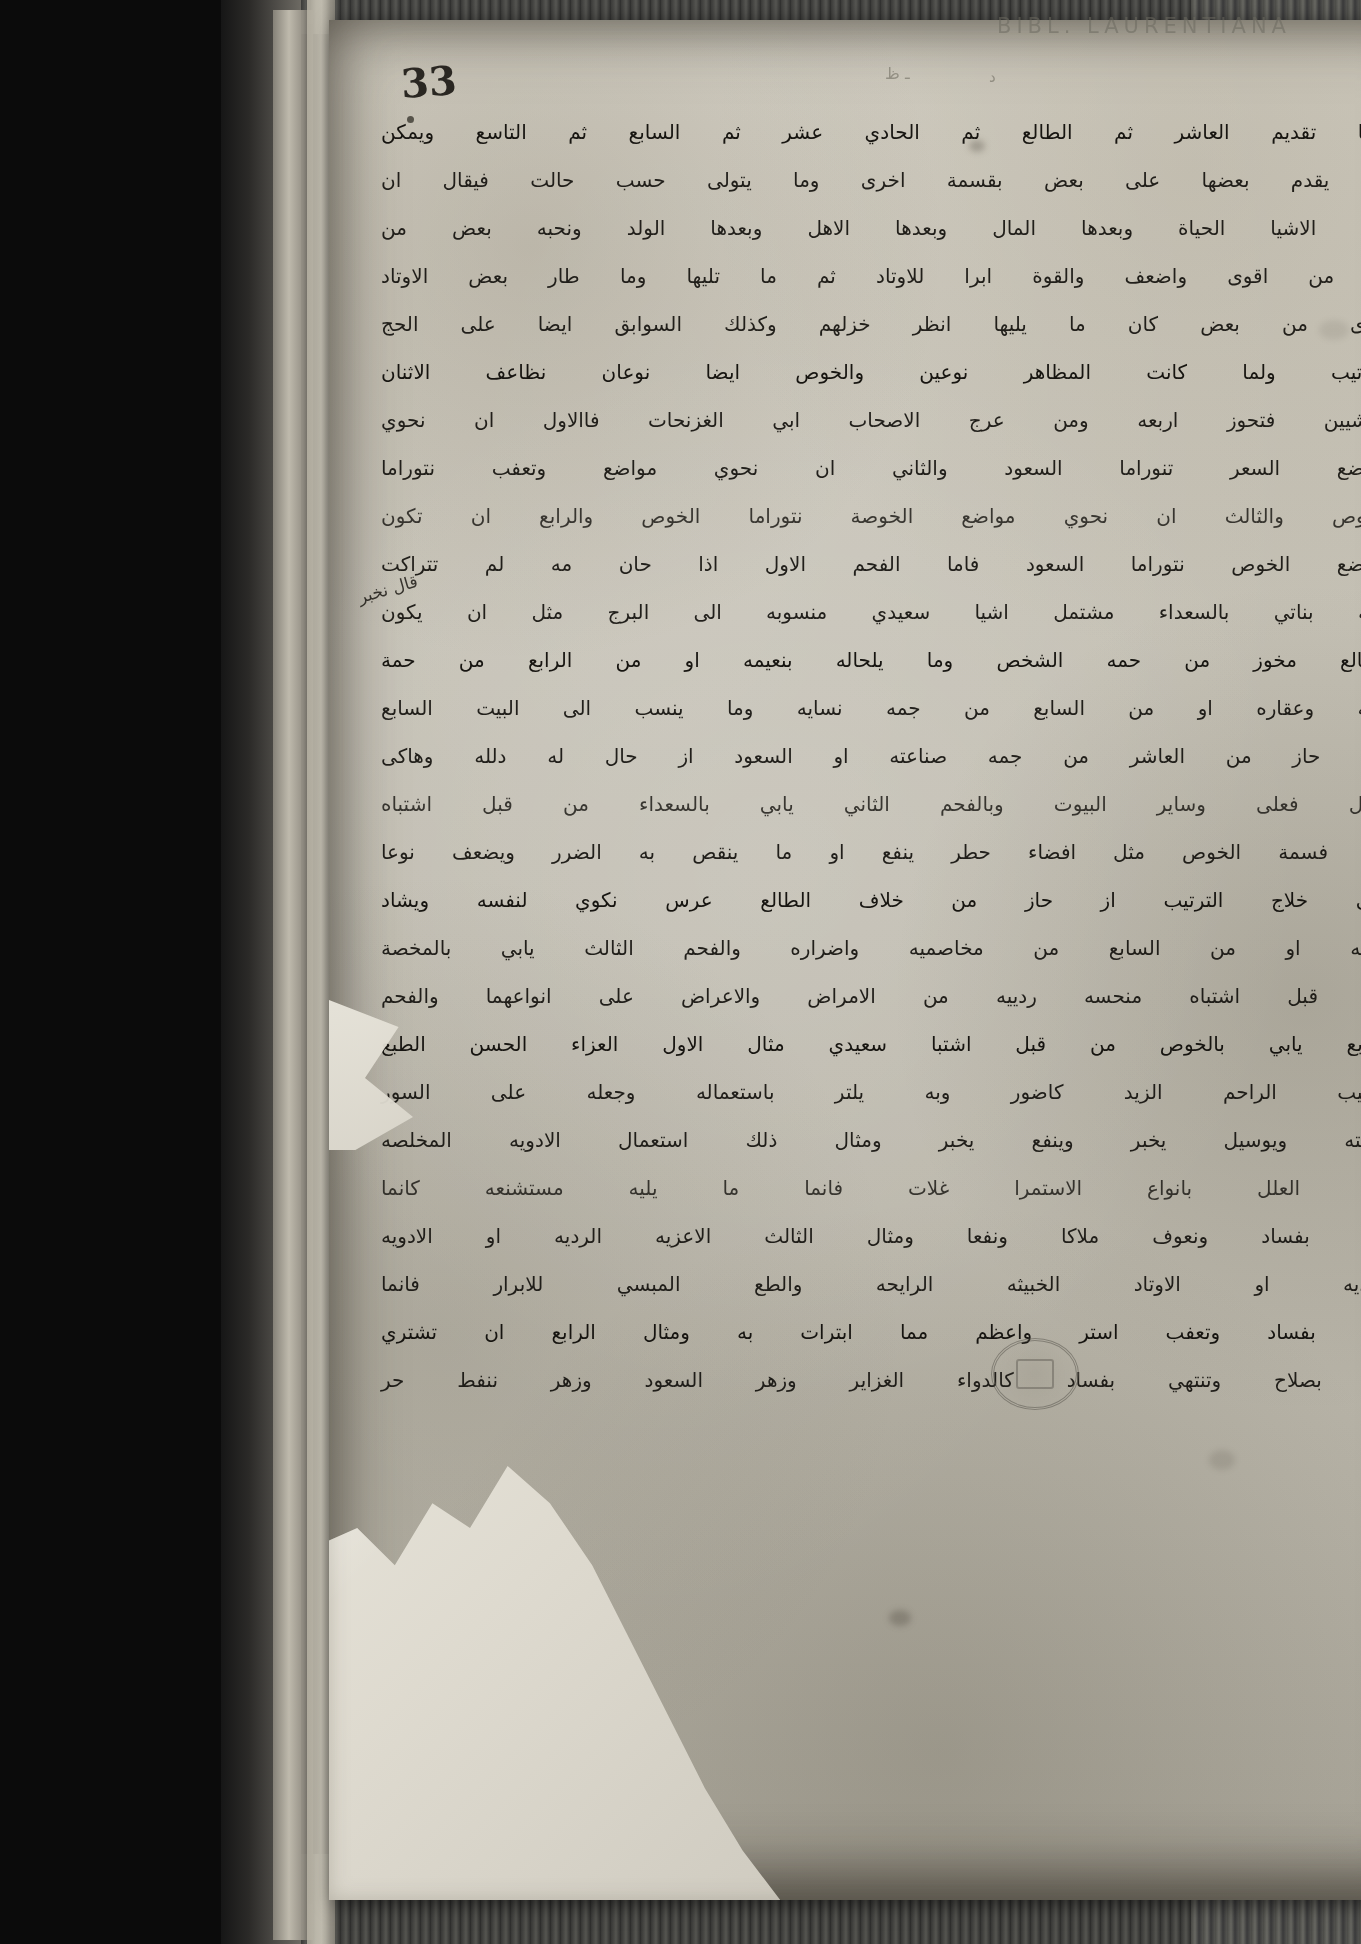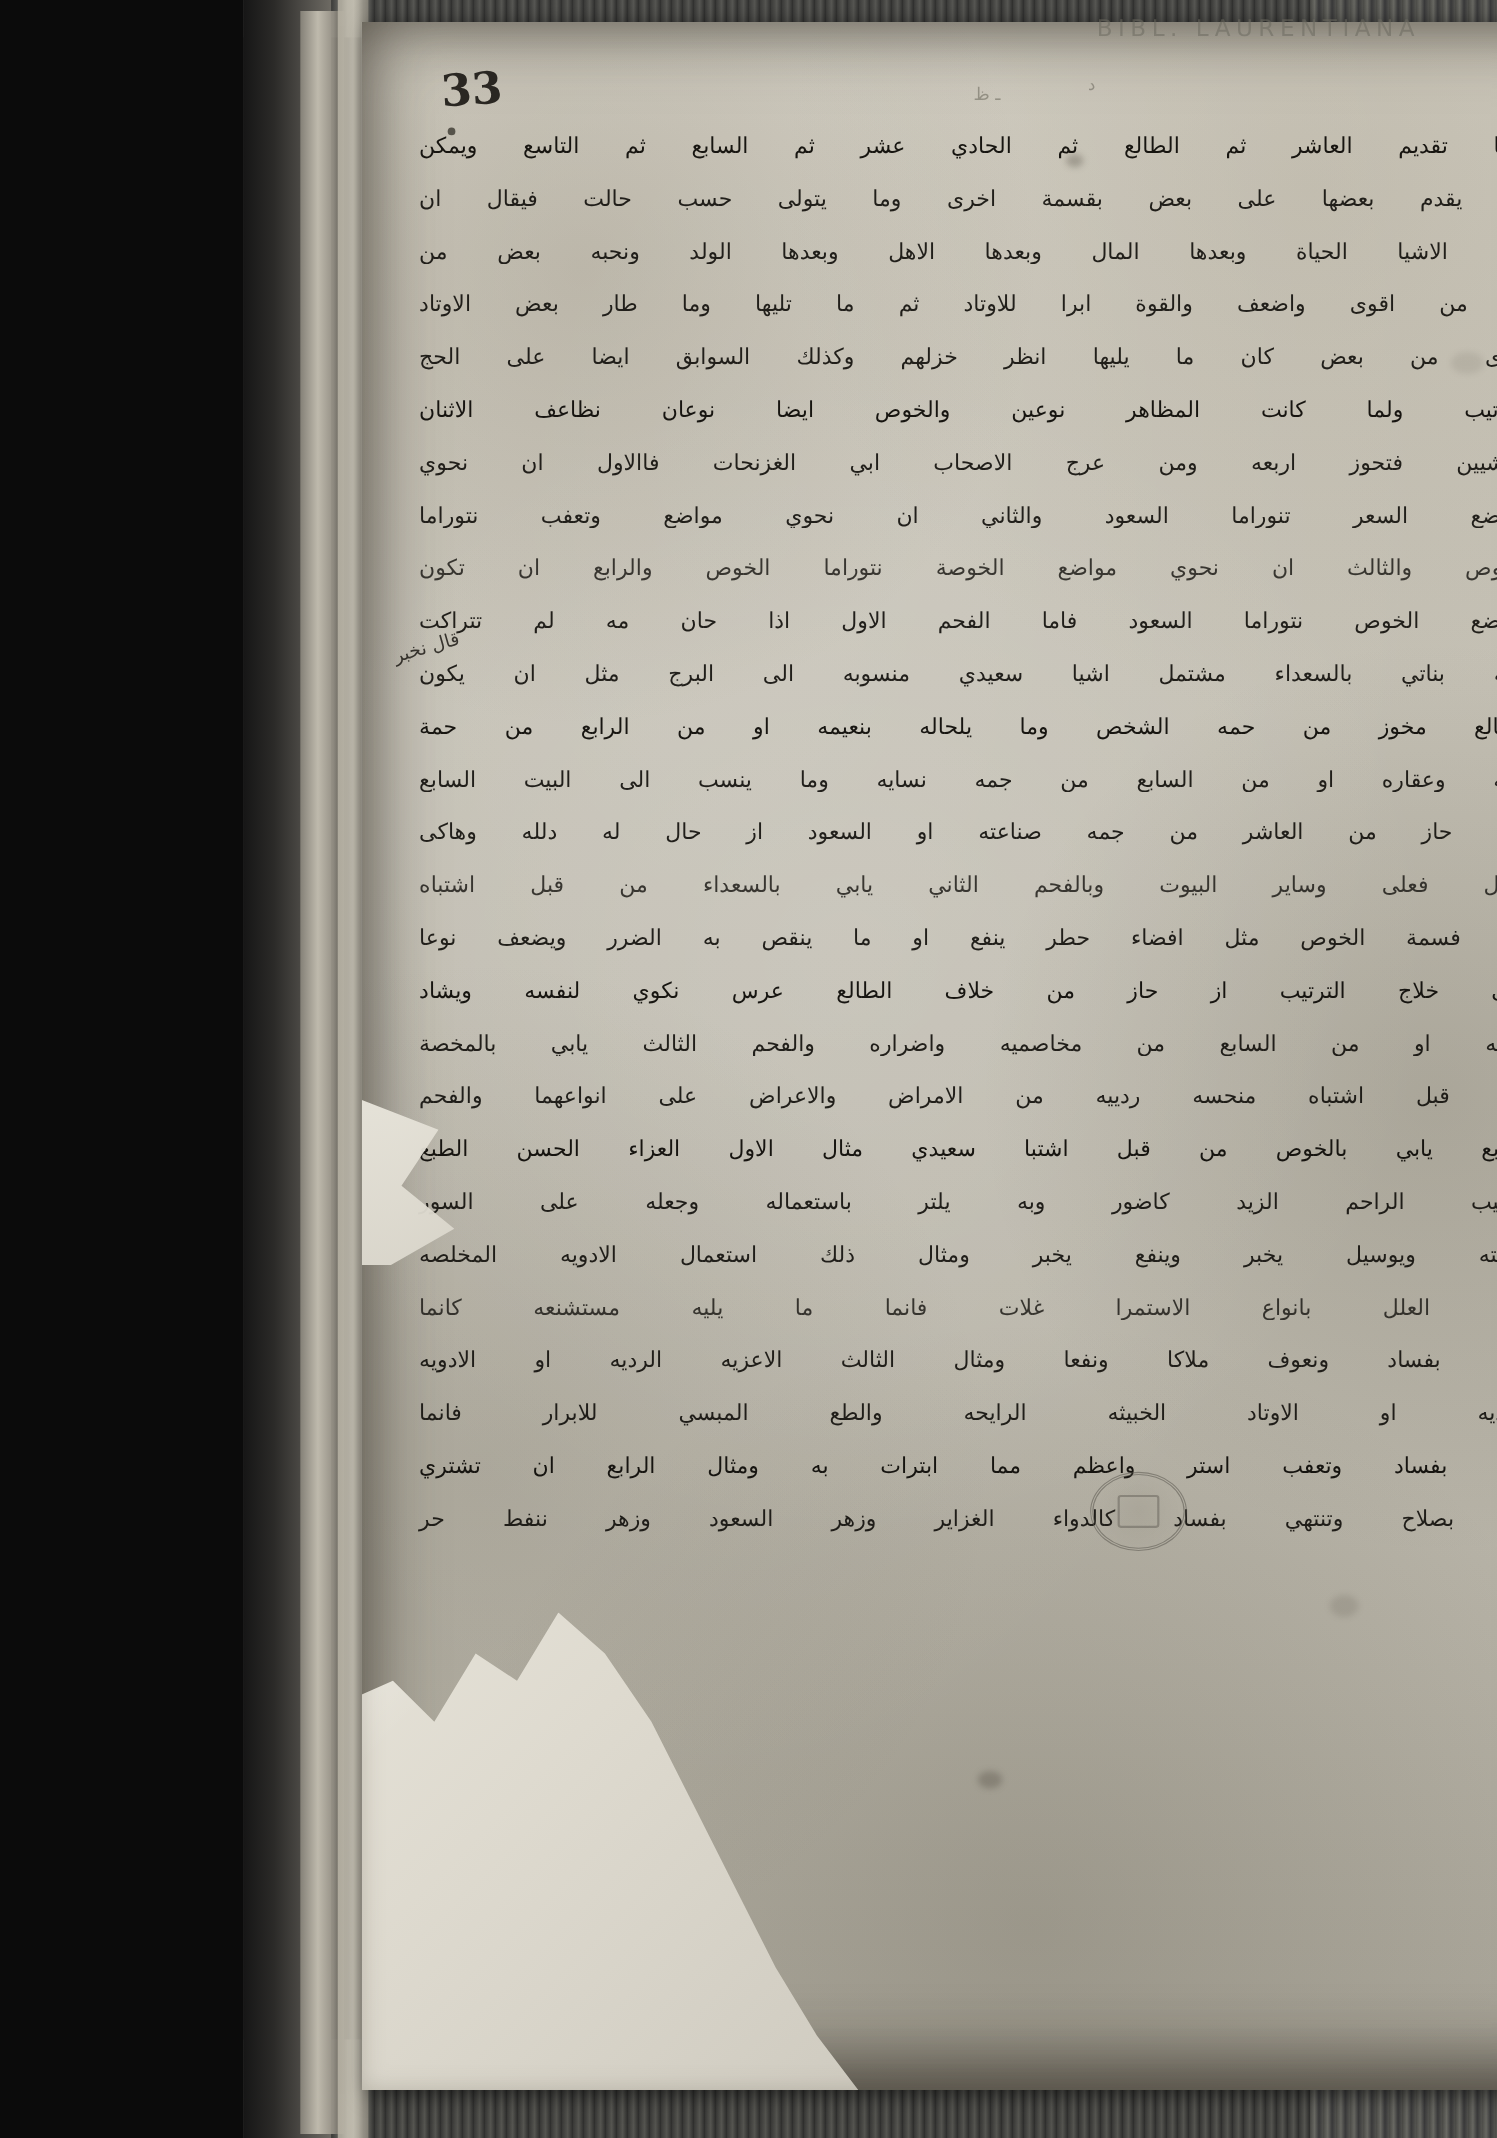--- a/index.html
+++ b/index.html
@@ -140,21 +140,21 @@
     left: 78px;
     width: 7px; height: 7px;
     background: #3b382f;
     border-radius: 50%;
     opacity: .8;
   }
 
   
   .header-mark {
     position: absolute;
-    top: 56px;
+    top: 44px;
     left: 556px;
     color: #777468;
     font-size: 16px;
     opacity: .65;
     letter-spacing: 2px;
   }
   .header-mark2 {
     position: absolute;
     top: 48px;
     left: 660px;

